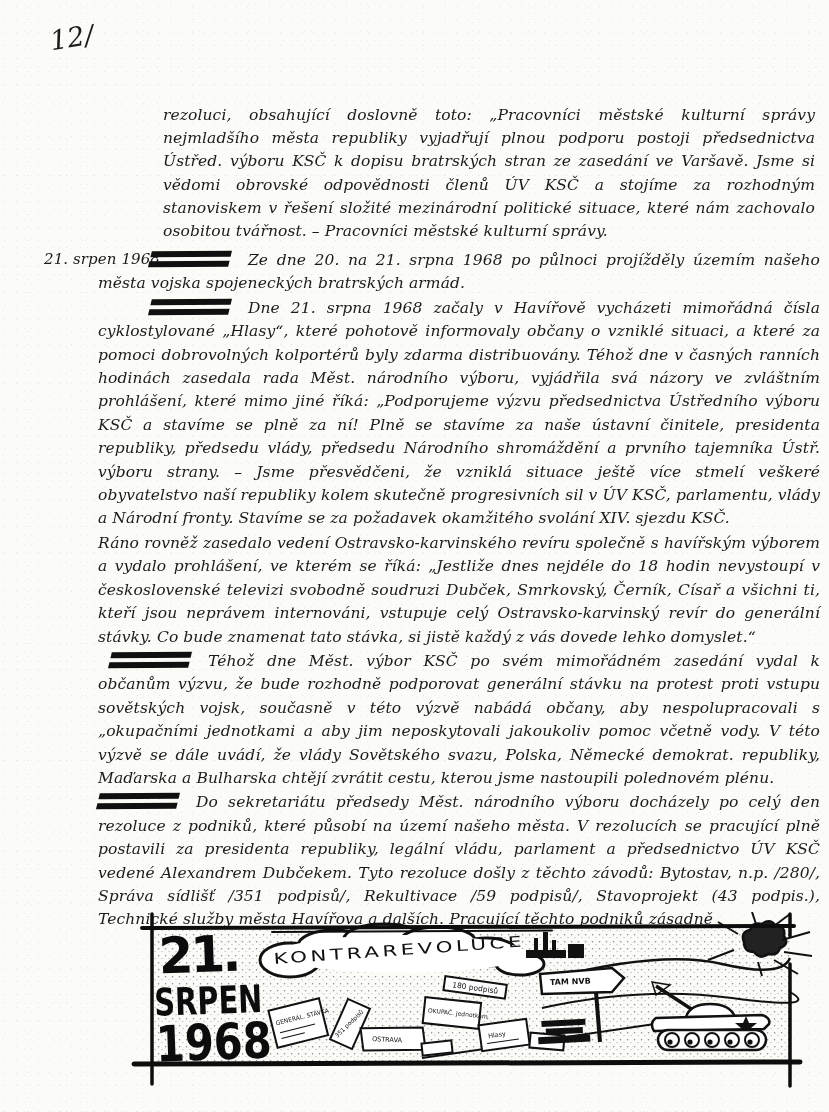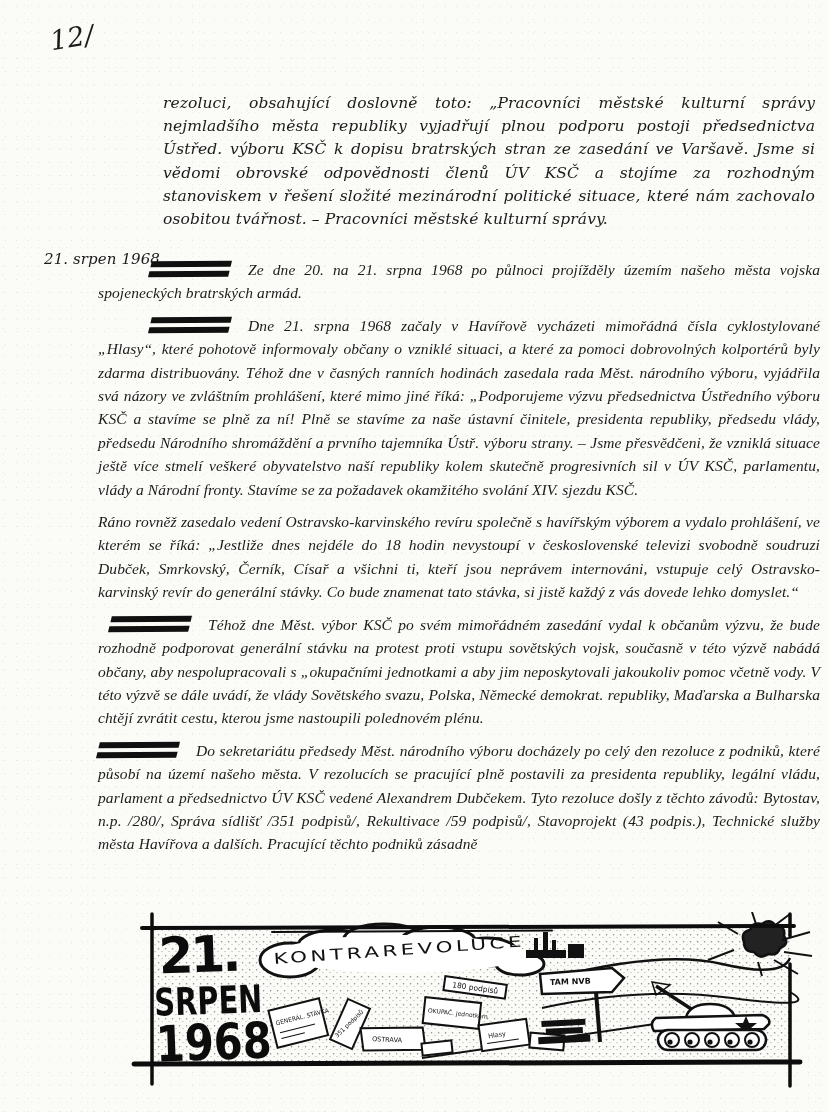--- a/index.html
+++ b/index.html
@@ -12,32 +12,32 @@
     background-size:11px 13px, 7px 9px;
     font-family:"DejaVu Serif", serif;
     color:#1b1b1b;
   }
   .hand{font-style:italic;letter-spacing:0.1px;}
   .page-number{
     position:absolute;left:50px;top:22px;font-size:27px;
     transform:rotate(-9deg);font-style:italic;
   }
   .intro{
-    position:absolute;left:163px;top:92px;width:652px;
+    position:absolute;left:163px;top:104px;width:652px;
     font-size:15.5px;line-height:23.2px;text-align:justify;
   }
   .margin-date{
     position:absolute;left:44px;top:250px;font-size:15px;
     white-space:nowrap;
   }
   .entries{
     position:absolute;left:98px;top:249px;width:722px;
     font-size:15.5px;line-height:23.4px;text-align:justify;
   }
-  .entry{margin:9px 0 1px 0;font-family:Liberation Serif, serif;}
+  .entry{margin:0 0 1px 0;}
   .entry.ind-lg{text-indent:52px;}
   .entry.ind-sm{text-indent:12px;}
   .pmark{
     display:inline-block;width:80px;height:16px;
     border-top:6px solid #101010;border-bottom:6px solid #101010;
     box-sizing:border-box;margin-right:18px;vertical-align:-2px;
     transform:skewX(-14deg) rotate(-0.5deg);
   }
   .illu{position:absolute;left:122px;top:912px;}
   svg text{font-family:"DejaVu Sans", sans-serif;}

